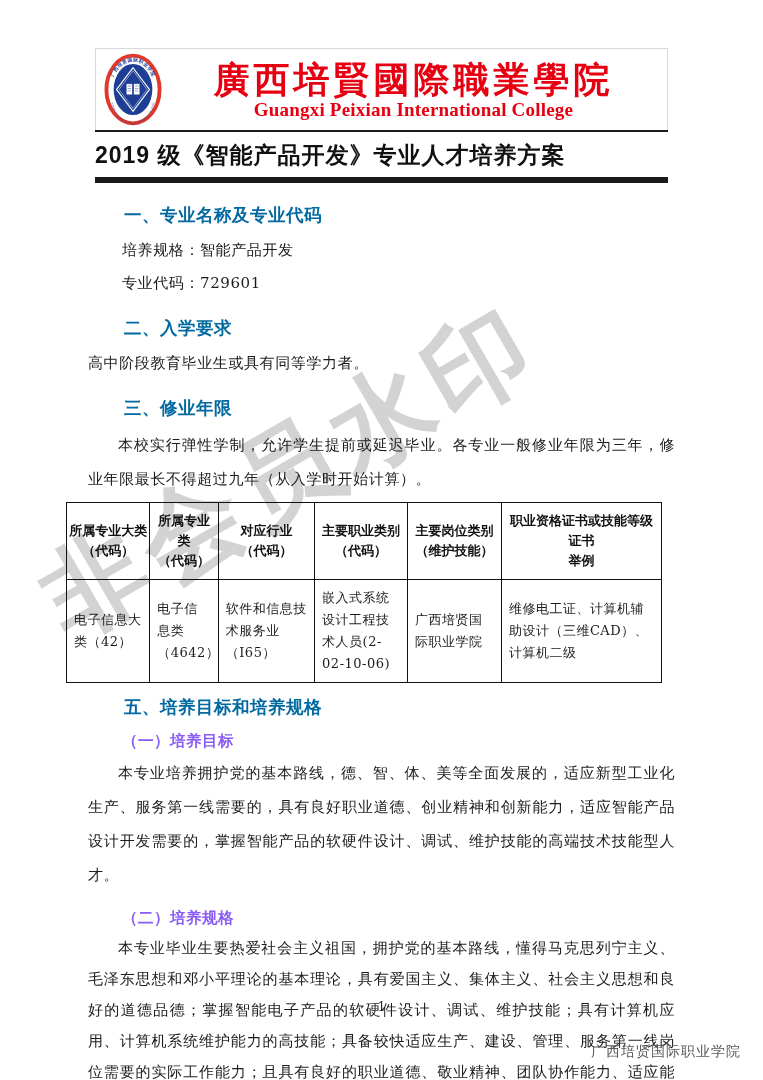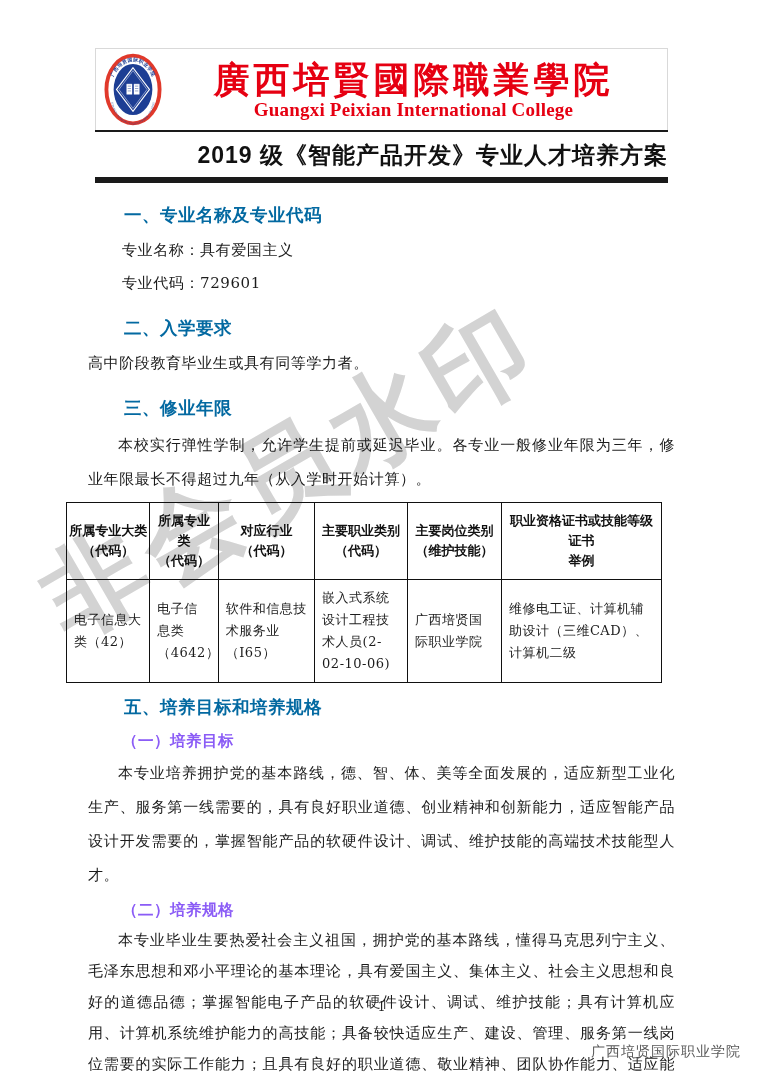--- a/index.html
+++ b/index.html
@@ -32,21 +32,21 @@
     font-size:36px; line-height:40px; letter-spacing:4px; color:#e60012;
     white-space:nowrap;
   }
   .name-en {
     font-family:"Liberation Serif","DejaVu Serif",serif; font-weight:bold;
     font-size:19px; line-height:22px; color:#e60012; letter-spacing:0.2px;
     white-space:nowrap;
   }
   .title-block {
     border-top:2px solid #1a1a1a;
-    text-align:right; padding:8px 0 6px 0;
+    text-align:left; padding:8px 0 6px 0;
     font-family:"Liberation Sans","DejaVu Sans",sans-serif;
     font-weight:bold; font-size:23px; letter-spacing:1px; color:#111;
   }
   .double-rule {
     height:3px; border-top:3px solid #1a1a1a; border-bottom:3px solid #1a1a1a;
   }
   
   .doc-body { margin:0 88px; }
   .h-num {
     font-family:"Liberation Sans","DejaVu Sans",sans-serif;
@@ -132,21 +132,21 @@
           <div class="name-en">Guangxi Peixian International College</div>
         </div>
       </div>
       <div class="title-block">2019 级《智能产品开发》专业人才培养方案</div>
       <div class="double-rule"></div>
     </div>
 
     <div class="doc-body">
 
       <div class="h-num h1-sec">一、专业名称及专业代码</div>
-      <div class="info-line">专业名称：具有爱国主义</div>
+      <div class="info-line">培养规格：智能产品开发</div>
       <div class="info-line">专业代码：729601</div>
 
       <div class="h-num h2-sec">二、入学要求</div>
       <div class="plain-line">高中阶段教育毕业生或具有同等学力者。</div>
 
       <div class="h-num h2-sec">三、修业年限</div>
       <p class="para">本校实行弹性学制，允许学生提前或延迟毕业。各专业一般修业年限为三年，修业年限最长不得超过九年（从入学时开始计算）。</p>
 
     </div>
 
@@ -192,21 +192,21 @@
         </tbody>
       </table>
     </div>
 
     <div class="doc-body">
       <div class="h-num" style="margin-top:12px;">五、培养目标和培养规格</div>
 
       <div class="sub-head">（一）培养目标</div>
       <p class="para" style="margin-top:4px;">本专业培养拥护党的基本路线，德、智、体、美等全面发展的，适应新型工业化生产、服务第一线需要的，具有良好职业道德、创业精神和创新能力，适应智能产品设计开发需要的，掌握智能产品的软硬件设计、调试、维护技能的高端技术技能型人才。</p>
 
-      <div class="sub-head" style="margin-top:8px;">（二）培养规格</div>
+      <div class="sub-head" style="margin-top:16px;">（二）培养规格</div>
       <p class="para" style="margin-top:4px; line-height:31px;">本专业毕业生要热爱社会主义祖国，拥护党的基本路线，懂得马克思列宁主义、毛泽东思想和邓小平理论的基本理论，具有爱国主义、集体主义、社会主义思想和良好的道德品德；掌握智能电子产品的软硬件设计、调试、维护技能；具有计算机应用、计算机系统维护能力的高技能；具备较快适应生产、建设、管理、服务第一线岗位需要的实际工作能力；且具有良好的职业道德、敬业精神、团队协作能力、适应能力；适应本专业生产、建设、服务和管理的第一线需要的高素质技术技能人才。</p>
     </div>
 
   </div>
 
   <div class="page-num">1</div>
   <div class="footer-name">广西培贤国际职业学院</div>
 
 </div>
 

